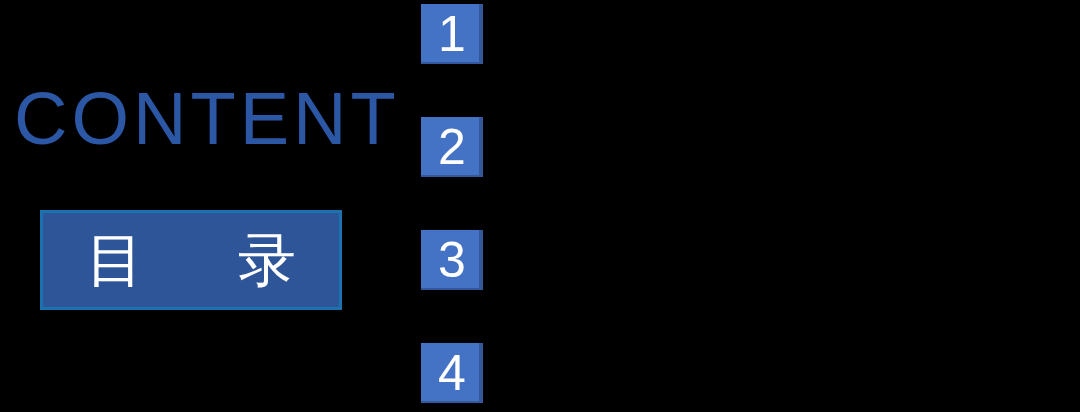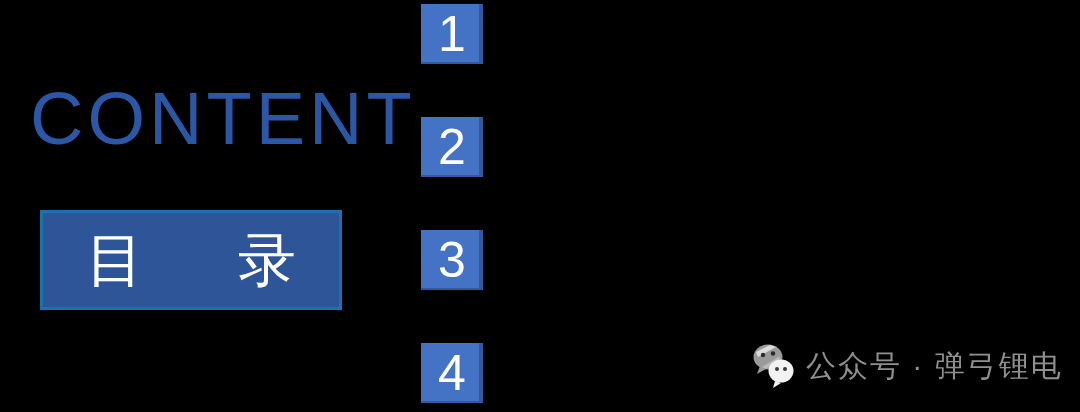--- a/index.html
+++ b/index.html
@@ -19,21 +19,20 @@
   .content-title {
     position: absolute;
     left: 14px;
     top: 82px;
     font-size: 74px;
     line-height: 1;
     font-weight: 400;
     letter-spacing: 4px;
     color: #2b57a5;
     white-space: nowrap;
-    margin-left: 16px;
   }
   
   .toc-box {
     position: absolute;
     left: 40px;
     top: 210px;
     width: 302px;
     height: 100px;
     box-sizing: border-box;
     background: #2e5597;
@@ -101,34 +100,14 @@
   <div class="toc-box">
     <span class="zh-char">目</span>
     <span class="zh-char">录</span>
   </div>
 
   <div class="num-square pos-1">1</div>
   <div class="num-square pos-2">2</div>
   <div class="num-square pos-3">3</div>
   <div class="num-square pos-4">4</div>
 
-  <div class="watermark">
-    <svg class="wm-icon" viewBox="0 0 48 52" xmlns="http://www.w3.org/2000/svg">
-
-      <ellipse cx="18" cy="17" rx="14.5" ry="12.5" fill="#9a9a9a"></ellipse>
-      <path d="M10 26 L7 34 L16 29 Z" fill="#9a9a9a"></path>
-
-      <path d="M6 12 L20 5 L26 7 L8 17 Z" fill="#e6e6e6" opacity="0.85"></path>
-      <path d="M12 27 L30 16 L29 22 L16 29 Z" fill="#d0d0d0" opacity="0.6"></path>
-
-      <circle cx="13" cy="15" r="2.2" fill="#2a2a2a"></circle>
-      <circle cx="23" cy="13.5" r="2.2" fill="#2a2a2a"></circle>
-
-      <ellipse cx="31" cy="31" rx="12.5" ry="11.5" fill="#f2f2f2"></ellipse>
-      <path d="M25 41 L23 48 L31 43 Z" fill="#f2f2f2"></path>
-
-      <circle cx="27" cy="29" r="2" fill="#3a3a3a"></circle>
-      <circle cx="35" cy="29" r="2" fill="#3a3a3a"></circle>
-    </svg>
-    <span class="wm-text">公众号 · 弹弓锂电</span>
-  </div>
 
 </div>
 
 </body></html>

